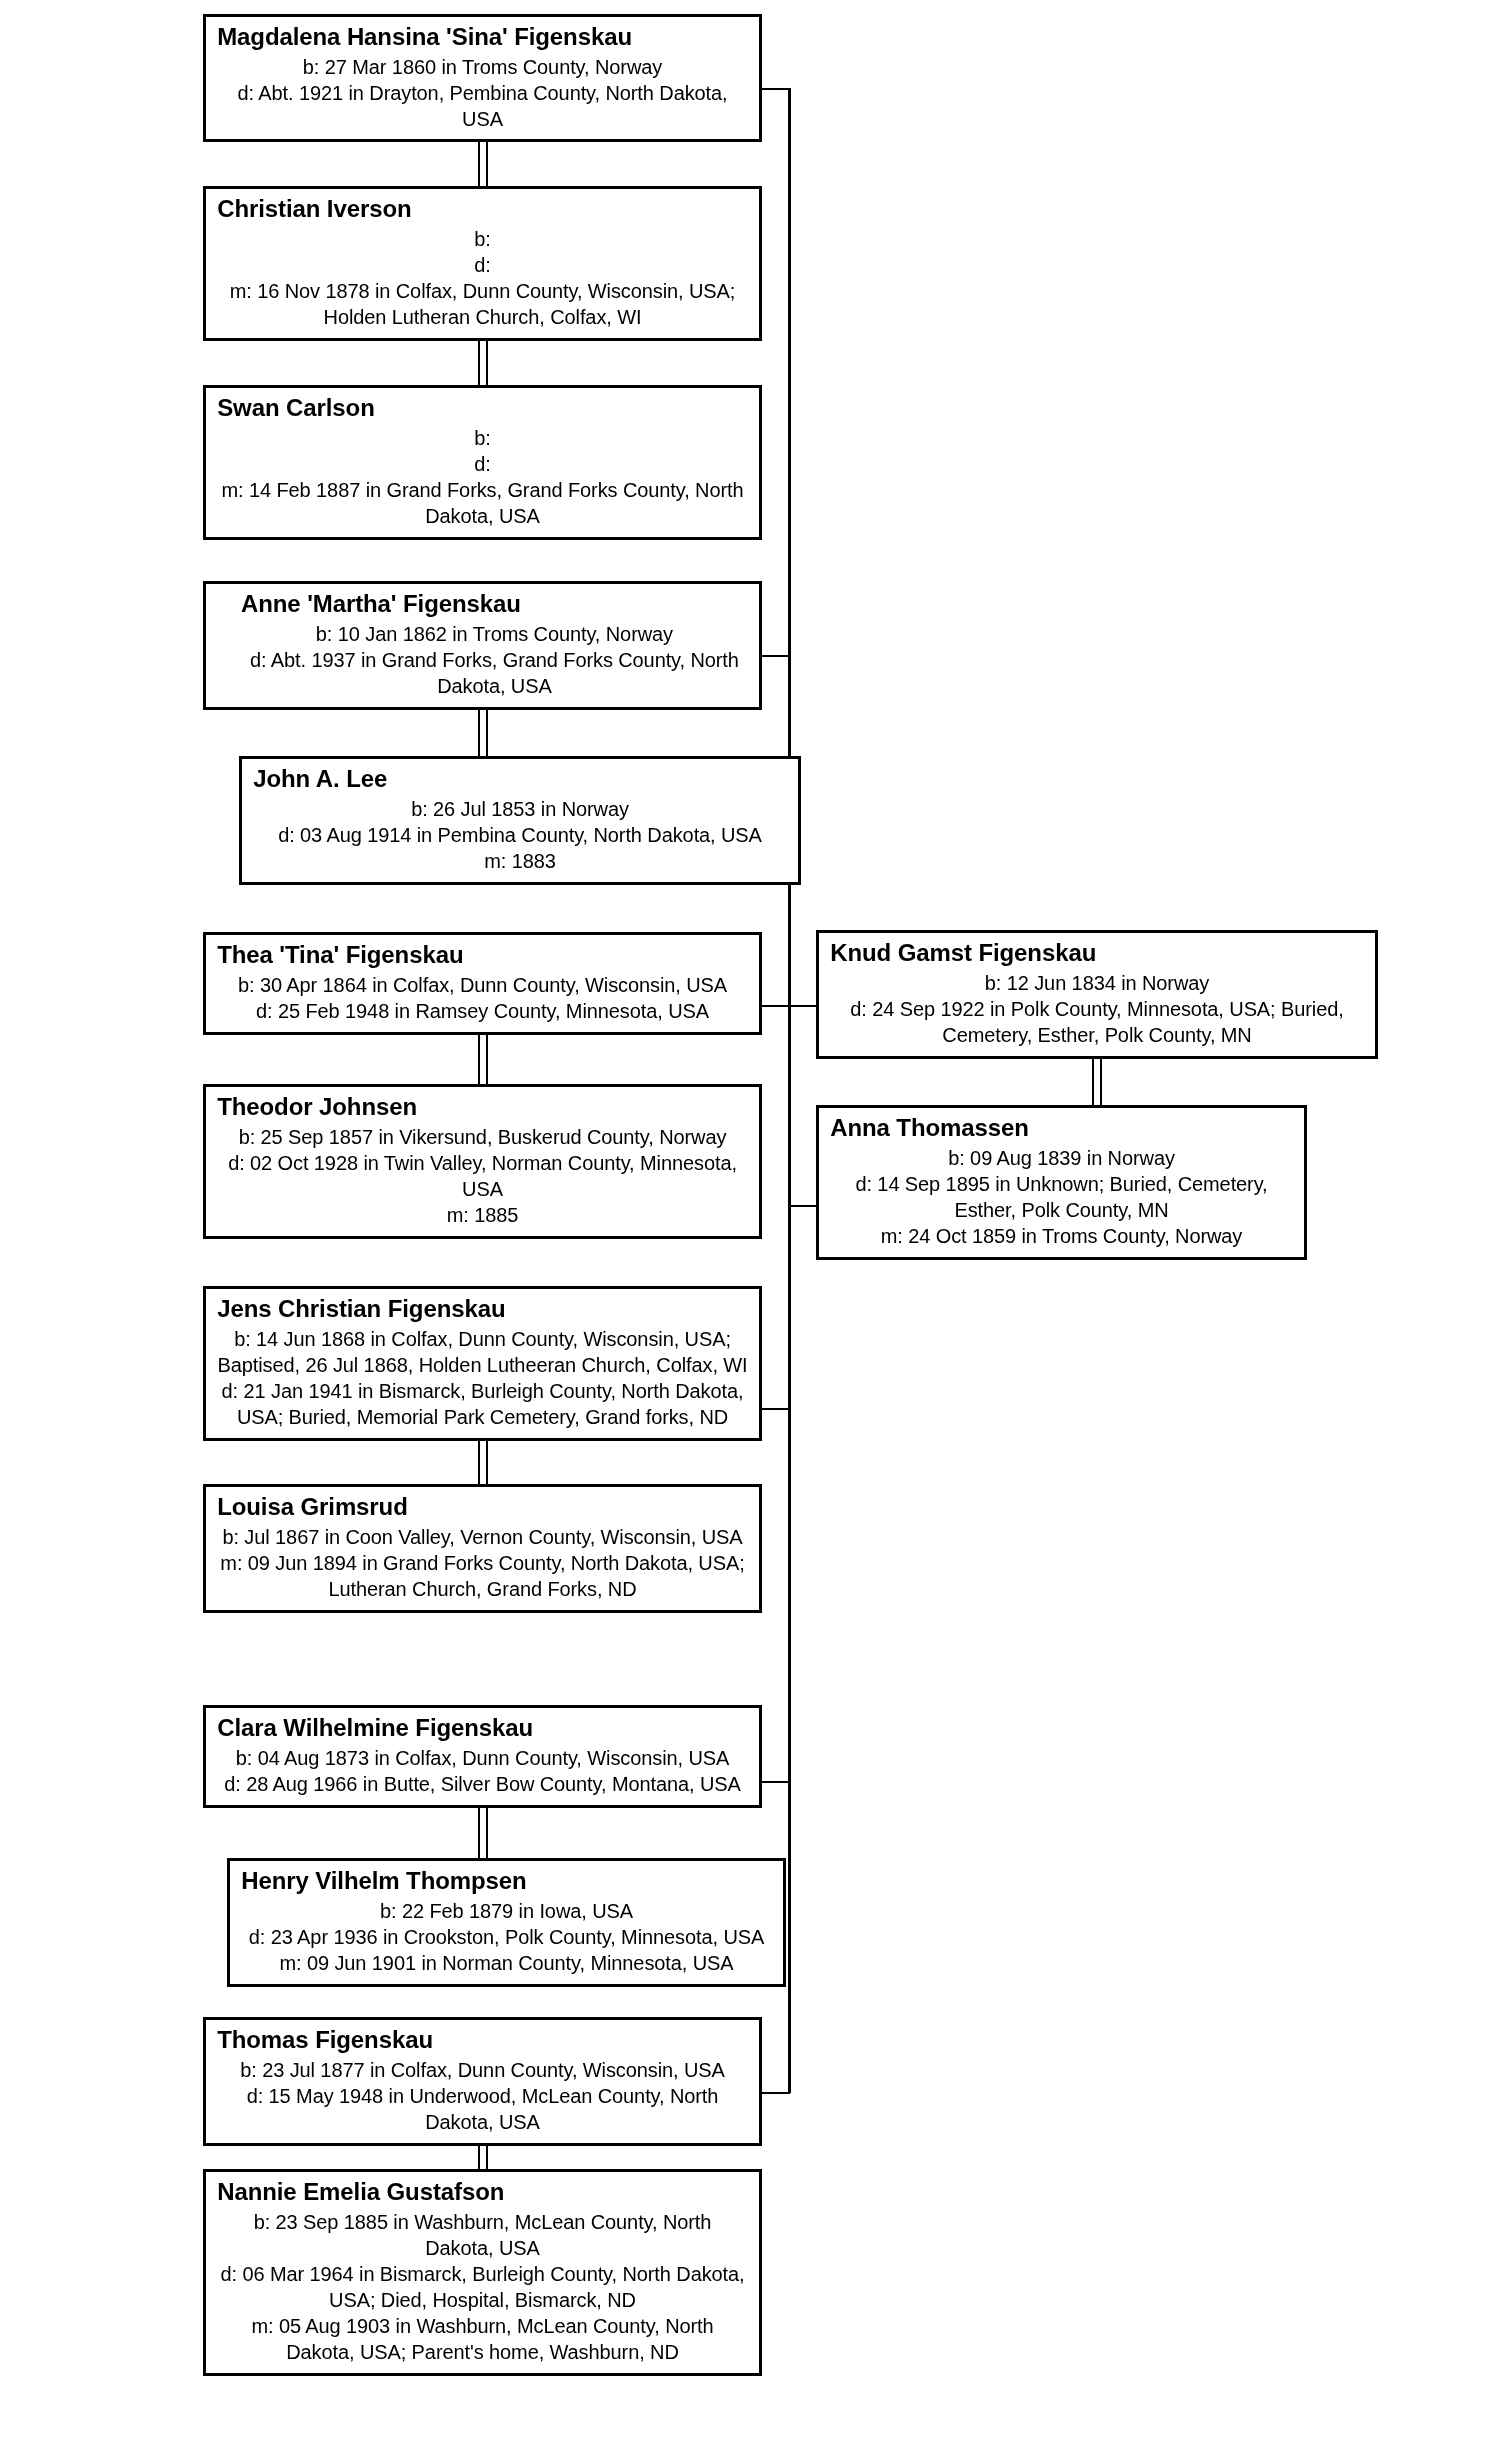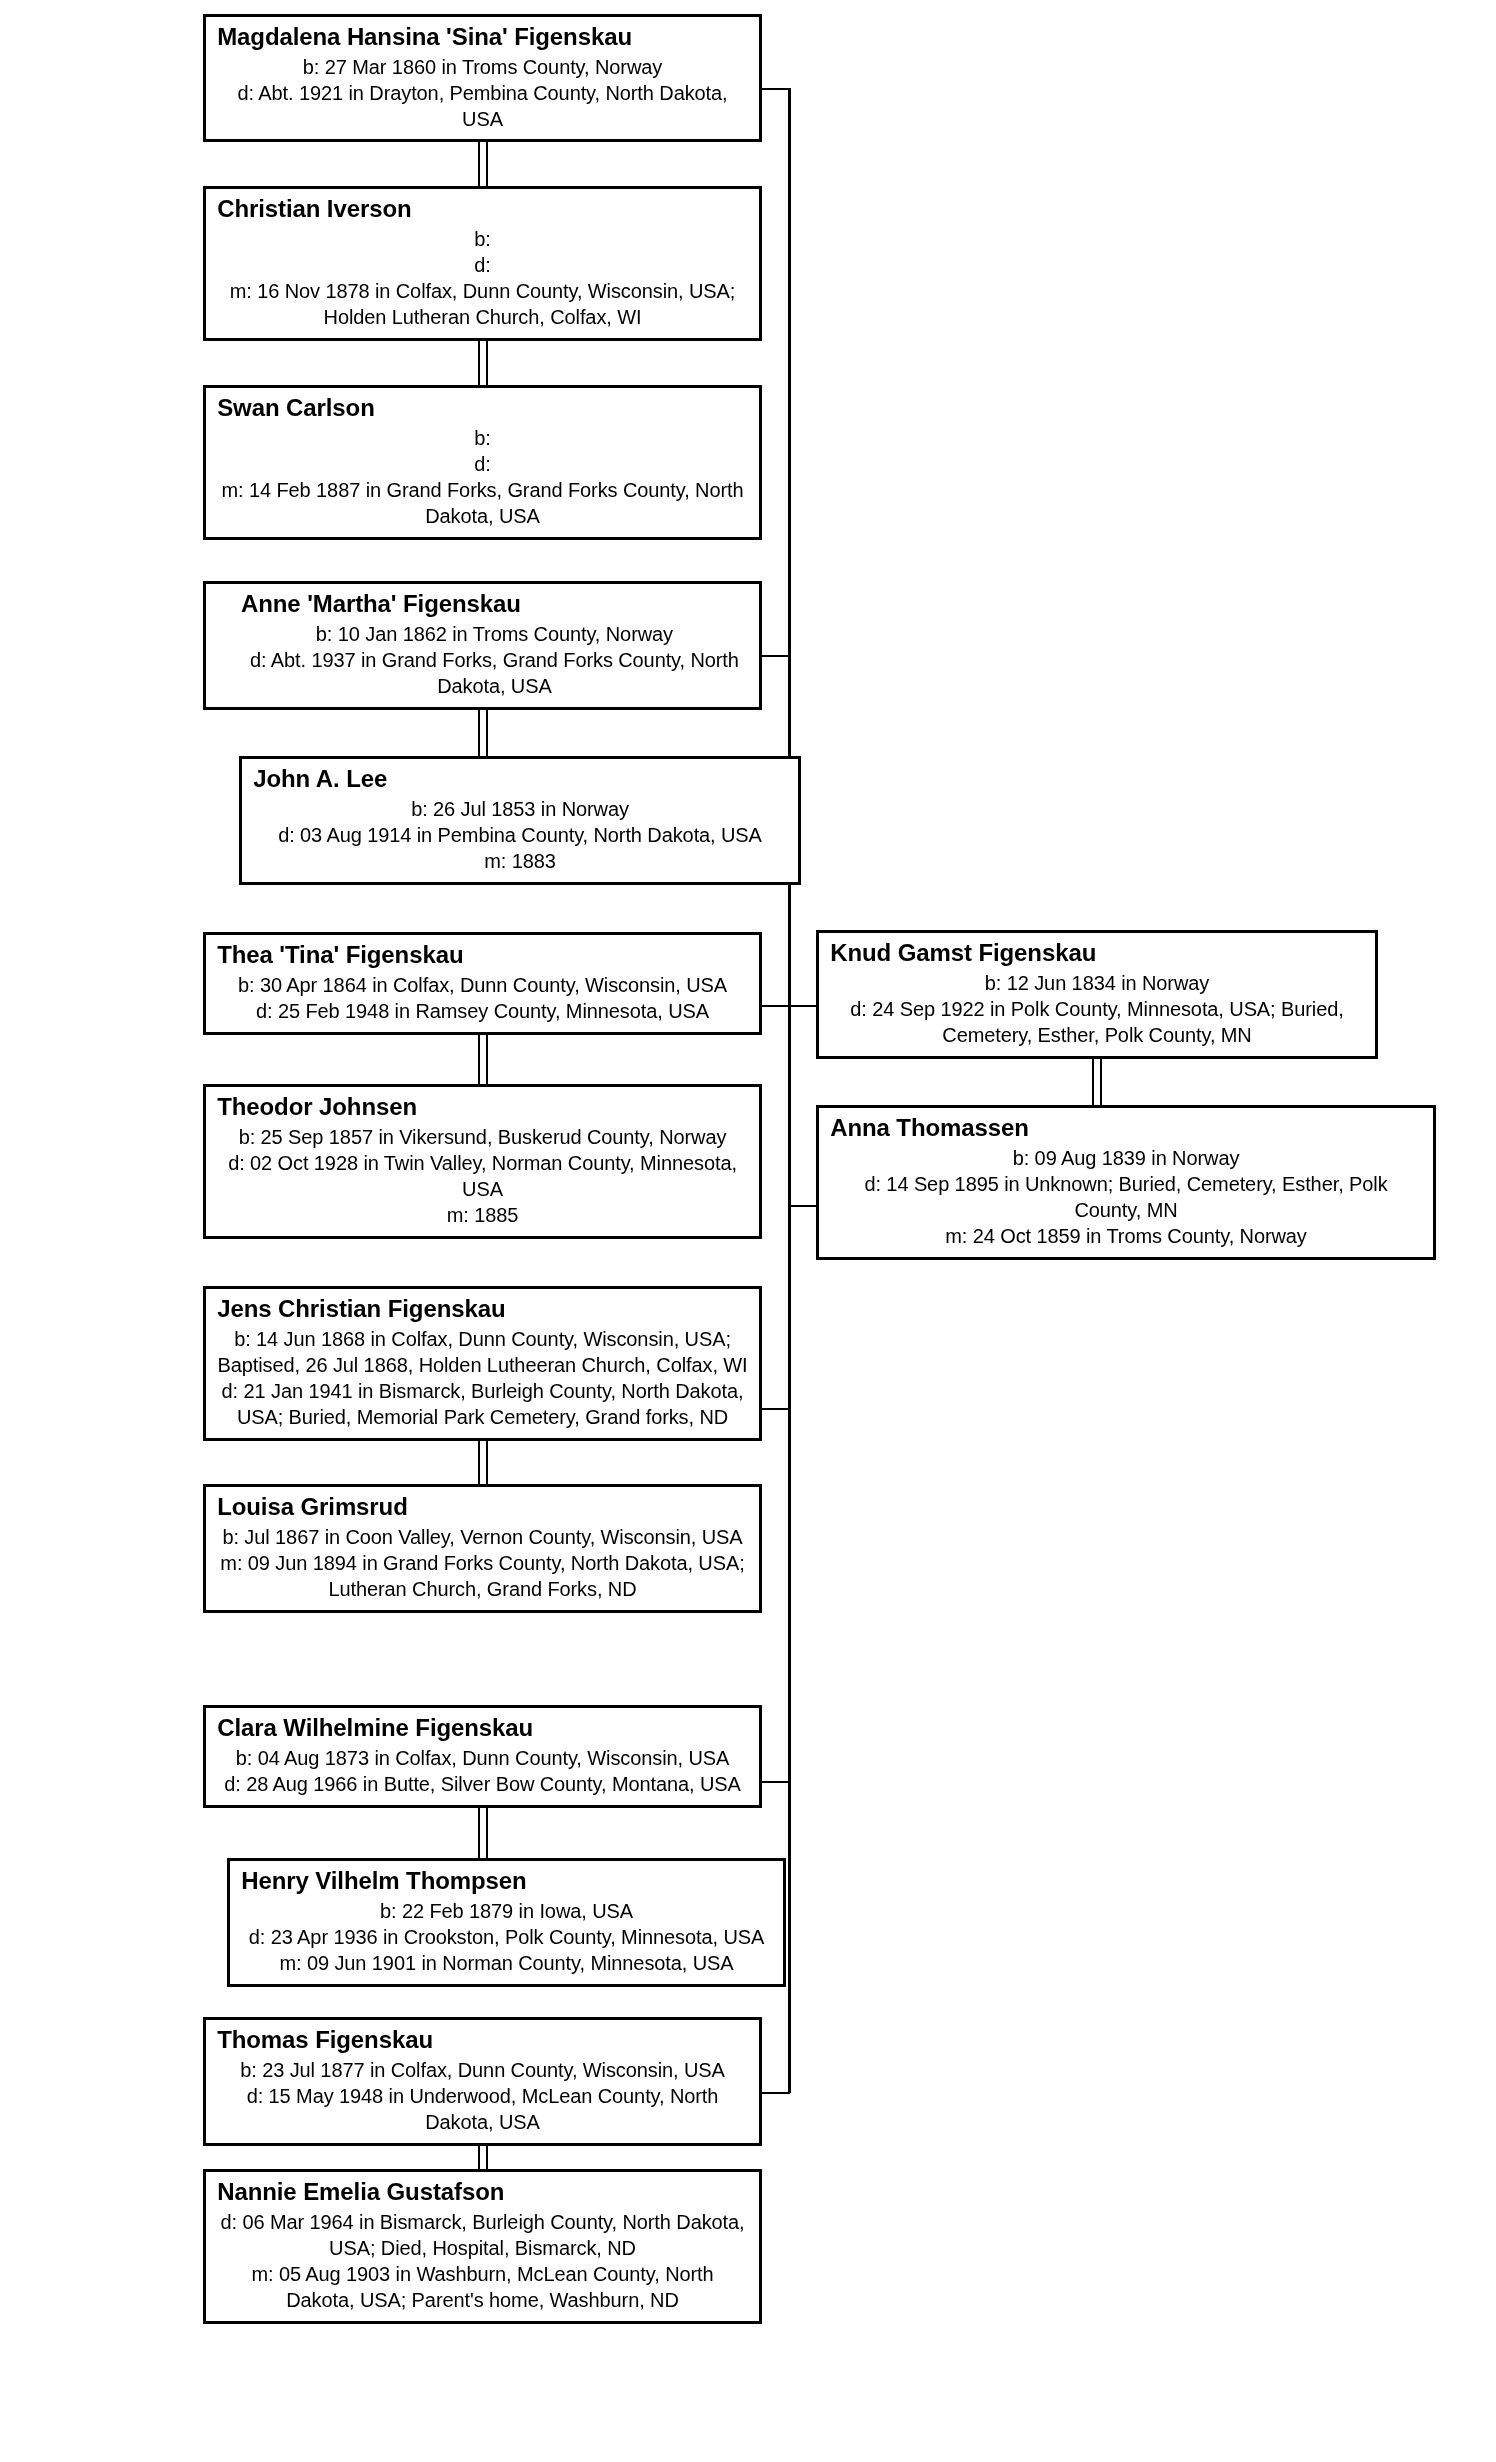--- a/index.html
+++ b/index.html
@@ -170,34 +170,35 @@
     <span class="card-name">Thomas Figenskau</span>
     <span class="card-lines">
       <span class="card-line">b: 23 Jul 1877 in Colfax, Dunn County, Wisconsin, USA</span>
       <span class="card-line">d: 15 May 1948 in Underwood, McLean County, North Dakota, USA</span>
     </span>
   </div>
 
   <div class="card" style="left:203px; top:2169px; width:559px;">
     <span class="card-name">Nannie Emelia Gustafson</span>
     <span class="card-lines">
+      <span class="card-line">b: 23 Sep 1885 in Washburn, McLean County, North Dakota, USA</span>
       <span class="card-line">d: 06 Mar 1964 in Bismarck, Burleigh County, North Dakota, USA; Died, Hospital, Bismarck, ND</span>
       <span class="card-line">m: 05 Aug 1903 in Washburn, McLean County, North Dakota, USA; Parent's home, Washburn, ND</span>
     </span>
   </div>
 
   <div class="card" style="left:816px; top:930px; width:562px;">
     <span class="card-name">Knud Gamst Figenskau</span>
     <span class="card-lines">
       <span class="card-line">b: 12 Jun 1834 in Norway</span>
       <span class="card-line">d: 24 Sep 1922 in Polk County, Minnesota, USA; Buried, Cemetery, Esther, Polk County, MN</span>
     </span>
   </div>
 
-  <div class="card" style="left:816px; top:1105px; width:620px;">
+  <div class="card" style="left:816px; top:1105px; width:491px;">
     <span class="card-name">Anna Thomassen</span>
     <span class="card-lines">
       <span class="card-line">b: 09 Aug 1839 in Norway</span>
       <span class="card-line">d: 14 Sep 1895 in Unknown; Buried, Cemetery, Esther, Polk County, MN</span>
       <span class="card-line">m: 24 Oct 1859 in Troms County, Norway</span>
     </span>
   </div>
 
   <div class="v-pair" style="left:478px; top:114px; height:75px;"></div>
   <div class="v-pair" style="left:478px; top:314px; height:75px;"></div>

